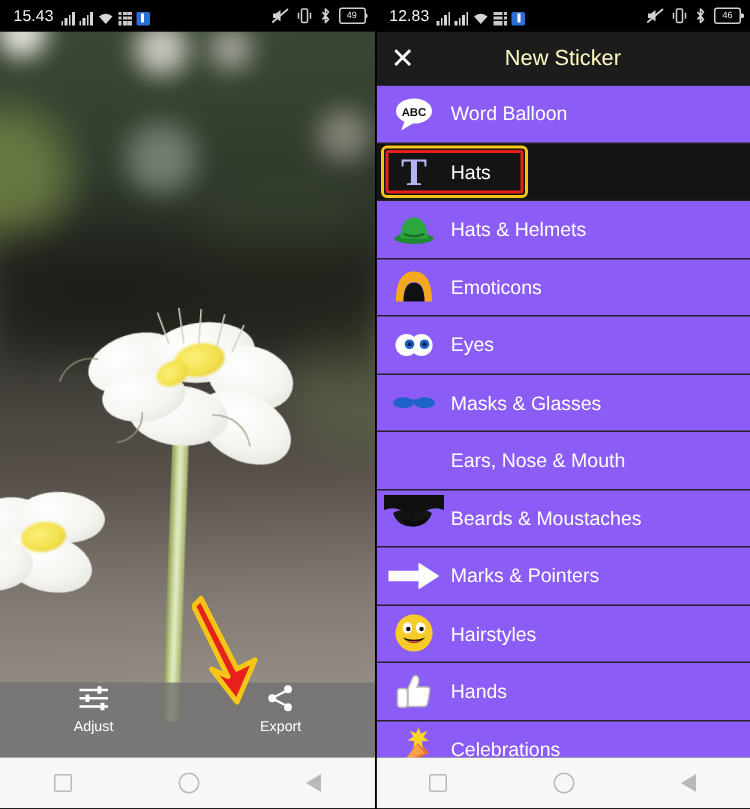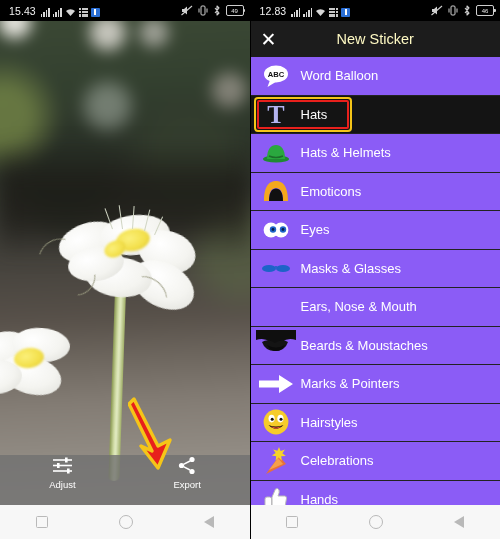--- a/index.html
+++ b/index.html
@@ -653,39 +653,39 @@
             <circle cx="19" cy="11.3" r="1.5" fill="#16110a"></circle>
             <path d="M6.5 17 q7.5 7.5 15 0 q-7.5 3 -15 0 Z" fill="#16110a"></path>
             <path d="M8.5 18.6 q5.5 4.2 11 0 q-5.5 1.6 -11 0 Z" fill="#e8503d"></path>
           </svg>
         </span>
         <span class="srow-label">Hairstyles</span>
       </div>
 
       <div class="srow">
         <span class="srow-ico">
+          <svg width="28" height="28" viewBox="0 0 28 28">
+            <path d="M10 12 L13.5 4 q2.5 -1.5 3.5 1 q.8 2.2 -1 6 h6.5 q2.2 0 2 2.2 l-1.4 8.4 q-.3 2.4 -2.8 2.4 H10 Z" fill="#fff" stroke="#b9b9b9" stroke-width="1"></path>
+            <rect x="3" y="12" width="6.6" height="12.5" rx="2" fill="#fff" stroke="#b9b9b9" stroke-width="1"></rect>
+          </svg>
+        </span>
+        <span class="srow-label">Hands</span>
+      </div>
+
+      <div class="srow">
+        <span class="srow-ico">
           <svg width="28" height="30" viewBox="0 0 28 30">
             <path d="M4 28 L17 10 L24 18 Z" fill="#e8713a"></path>
             <path d="M7 24 L16 12 L21 18 Z" fill="#f6a04a"></path>
             <path d="M17 1 l1.6 4 4.4 -1.6 -2.6 3.8 3.4 2.8 -4.6 .2 .6 4.6 -3.2 -3.4 -3 3.2 .6 -4.4 -4.4 -.6 3.8 -2.6 -2.4 -3.6 4.2 1.4 Z" fill="#f6d429"></path>
           </svg>
         </span>
         <span class="srow-label">Celebrations</span>
       </div>
 
-      <div class="srow">
-        <span class="srow-ico">
-          <svg width="28" height="28" viewBox="0 0 28 28">
-            <path d="M10 12 L13.5 4 q2.5 -1.5 3.5 1 q.8 2.2 -1 6 h6.5 q2.2 0 2 2.2 l-1.4 8.4 q-.3 2.4 -2.8 2.4 H10 Z" fill="#fff" stroke="#b9b9b9" stroke-width="1"></path>
-            <rect x="3" y="12" width="6.6" height="12.5" rx="2" fill="#fff" stroke="#b9b9b9" stroke-width="1"></rect>
-          </svg>
-        </span>
-        <span class="srow-label">Hands</span>
-      </div>
-
     </div>
 
     <div class="navbar">
       <span class="nav-sq"></span>
       <span class="nav-ci"></span>
       <span class="nav-tri"></span>
     </div>
   </div>
 
   <div class="seam"></div>

